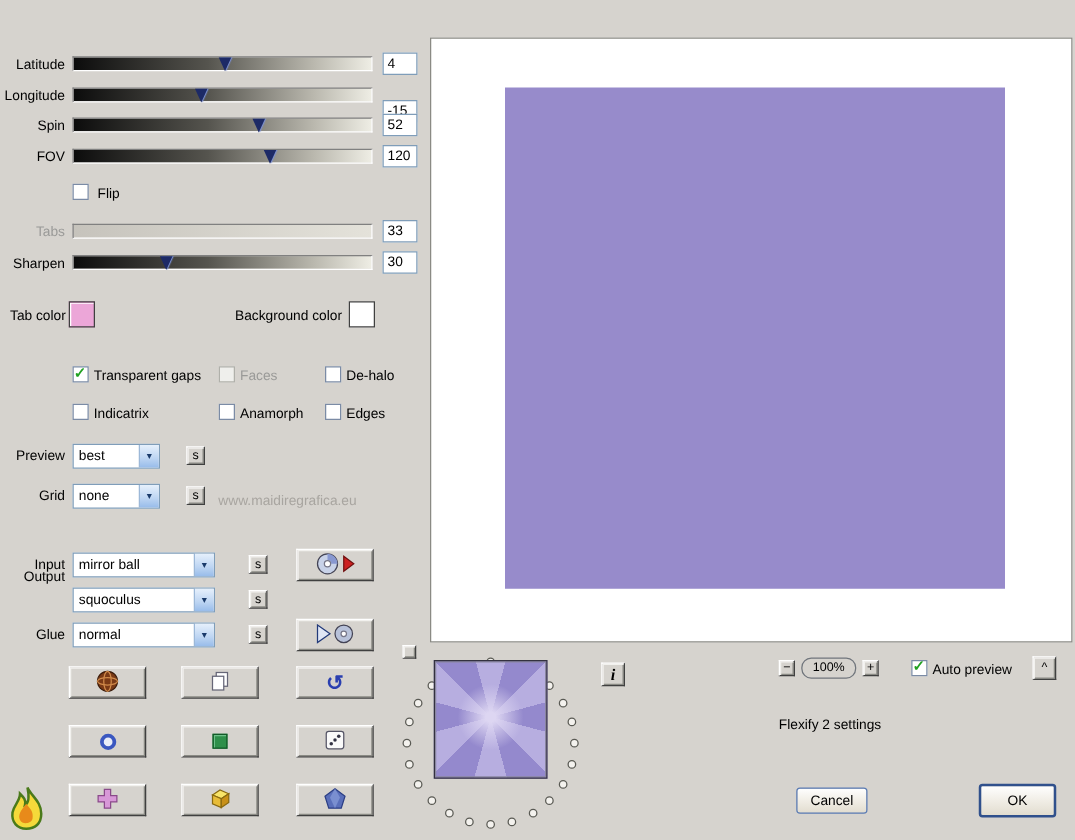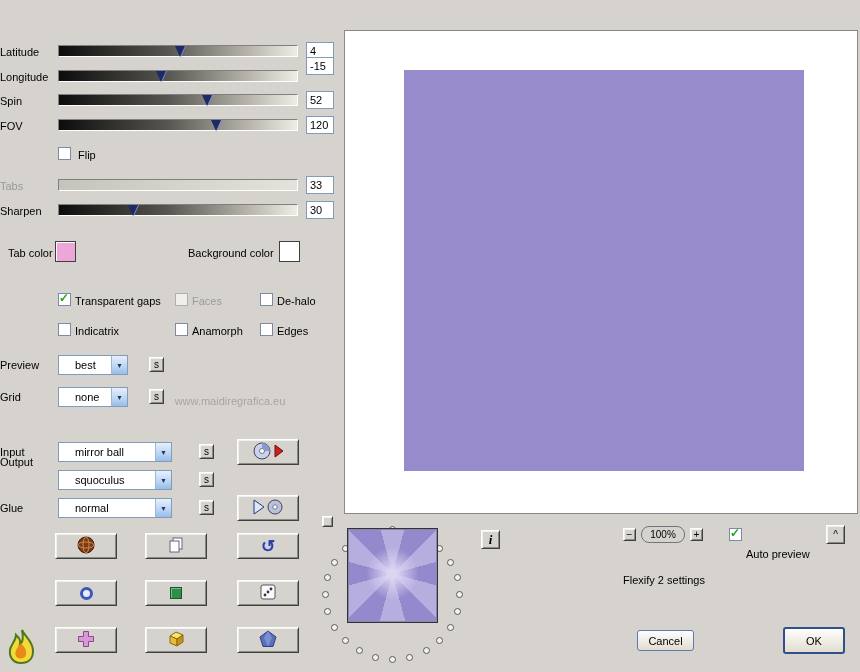--- a/index.html
+++ b/index.html
@@ -13,35 +13,35 @@
   .titlebar .title { position:absolute; left:8px; top:4px; color:#fff; font-weight:bold; font-size:13px;
     text-shadow:1px 1px 1px #00227a; letter-spacing:.3px; }
 
   
   .btn3d { background:#d6d3ce; border:1px solid; border-color:#ffffff #404040 #404040 #ffffff;
     box-shadow:inset 1px 1px 0 #f2f1ee, inset -1px -1px 0 #8a8a84; display:flex; align-items:center; justify-content:center; }
   .xpbtn { background:linear-gradient(180deg,#fefefe,#f2efe8 45%,#e2ddd0); border:1px solid #5a7bb4; border-radius:3px;
     display:flex; align-items:center; justify-content:center; font-size:11px; }
   .value-box { position:absolute; width:28px; height:18px; background:#fff; border:1px solid #7f9db9;
     font-family:"Liberation Sans",sans-serif; font-size:11px; padding:1px 3px; }
-  .slabel { position:absolute; left:0; width:52px; text-align:left; font-size:11px; }
+  .slabel { position:absolute; left:0; width:52px; text-align:right; font-size:11px; }
   .strack { position:absolute; left:58px; width:240px; height:12px;
     background:linear-gradient(90deg,#0c0c0c,#55544e 45%,#b8b6ac 80%,#eeede4);
     border:1px solid; border-color:#808080 #ffffff #ffffff #808080; }
   .strack.disabled { background:linear-gradient(90deg,#c6c3bc,#e4e2da); }
   .sthumb { position:absolute; top:0; width:0; height:0;
     border-left:5px solid transparent; border-right:5px solid transparent; border-top:11px solid #1d2a66;
     filter:drop-shadow(1px 0 0 #7a8fd0); }
   .cbox { position:absolute; width:13px; height:13px; background:#fff; border:1px solid #7b8ba5; }
   .cbox .mark { position:absolute; left:0px; top:-3px; color:#21a121; font-weight:bold; font-size:12px; }
   .cbox.disabled { background:#efefec; border-color:#b0b0aa; }
   .clabel { position:absolute; font-size:11px; white-space:nowrap; }
   .disabled-text { color:#9a9a98; }
   .combo { position:absolute; height:20px; background:#fff; border:1px solid #7f9db9; display:flex; align-items:center; }
-  .combo-text { flex:1; padding-left:16px; font-size:11px; white-space:nowrap; overflow:hidden; }
+  .combo-text { flex:1; padding-left:4px; font-size:11px; white-space:nowrap; overflow:hidden; }
   .combo-btn { width:16px; height:100%; background:linear-gradient(180deg,#e6f0fc,#bcd4f2 60%,#98bcea);
     border-left:1px solid #9cb8d8; display:flex; align-items:center; justify-content:center; font-size:7px; color:#1a3a6a; }
   .sbtn { position:absolute; width:15px; height:15px; font-size:10px; line-height:1; }
   .swatch { position:absolute; width:21px; height:21px; border:1px solid #404040; box-shadow:1px 1px 0 #fff inset; }
   .gridbtn { position:absolute; width:62px; height:26px; }
   .icon-ring { width:13px; height:13px; border:3px solid #3a57c0; border-radius:50%; background:#e8ecf8; }
   .icon-green-square { width:12px; height:12px; background:#2e8f4a; border:1px solid #135a28; box-shadow:inset 1px 1px 0 #6cc088; }
   .undo-glyph { font-size:17px; font-weight:bold; color:#2a3fb0; line-height:1; }
 
   
@@ -85,21 +85,21 @@
       <div class="sthumb" style="left: calc(51% - 5px);"></div>
     </div>
     <input class="value-box" style="left: 306px; top: 42px;" value="4">
   </div>
 
   <div>
     <span class="slabel" style="top:71px">Longitude</span>
     <div class="strack" style="top:70px">
       <div class="sthumb" style="left: calc(43% - 5px);"></div>
     </div>
-    <input class="value-box" style="left: 306px; top: 57px;" value="-15">
+    <input class="value-box" style="left: 306px; top: 80px;" value="-15">
   </div>
 
   <div>
     <span class="slabel" style="top:95px">Spin</span>
     <div class="strack" style="top:94px">
       <div class="sthumb" style="left: calc(62% - 5px);"></div>
     </div>
     <input class="value-box" style="left: 306px; top: 91px;" value="52">
   </div>
 
@@ -324,21 +324,21 @@
   <div class="thumb-frame"></div>
   <button class="btn3d" style="position:absolute; left:481px; top:530px; width:19px; height:19px; font-family:'Liberation Serif',serif; font-style:italic; font-weight:bold; font-size:13px">i</button>
 
   <button class="tinybtn btn3d" style="left:623px; top:528px">−</button>
   <div class="zoom-box">100%</div>
   <button class="tinybtn btn3d" style="left:690px; top:528px">+</button>
 
   <span class="cbox" style="left:729px; top:528px">
     <span class="mark">✓</span>
   </span>
-  <span class="clabel" style="left:746px; top:548px">Auto preview</span>
+  <span class="clabel" style="left:746px; top:530px">Auto preview</span>
   <button class="btn3d" style="position:absolute; left:826px; top:525px; width:19px; height:19px; font-size:10px">^</button>
 
   <div class="settings-text">Flexify 2 settings</div>
 
   <button class="xpbtn" style="position:absolute; left:637px; top:630px; width:57px; height:21px">Cancel</button>
   <button class="xpbtn" style="position:absolute; left:783px; top:627px; width:62px; height:27px; border:2px solid #30508c">OK</button>
 
 </div>
 
 </body></html>

